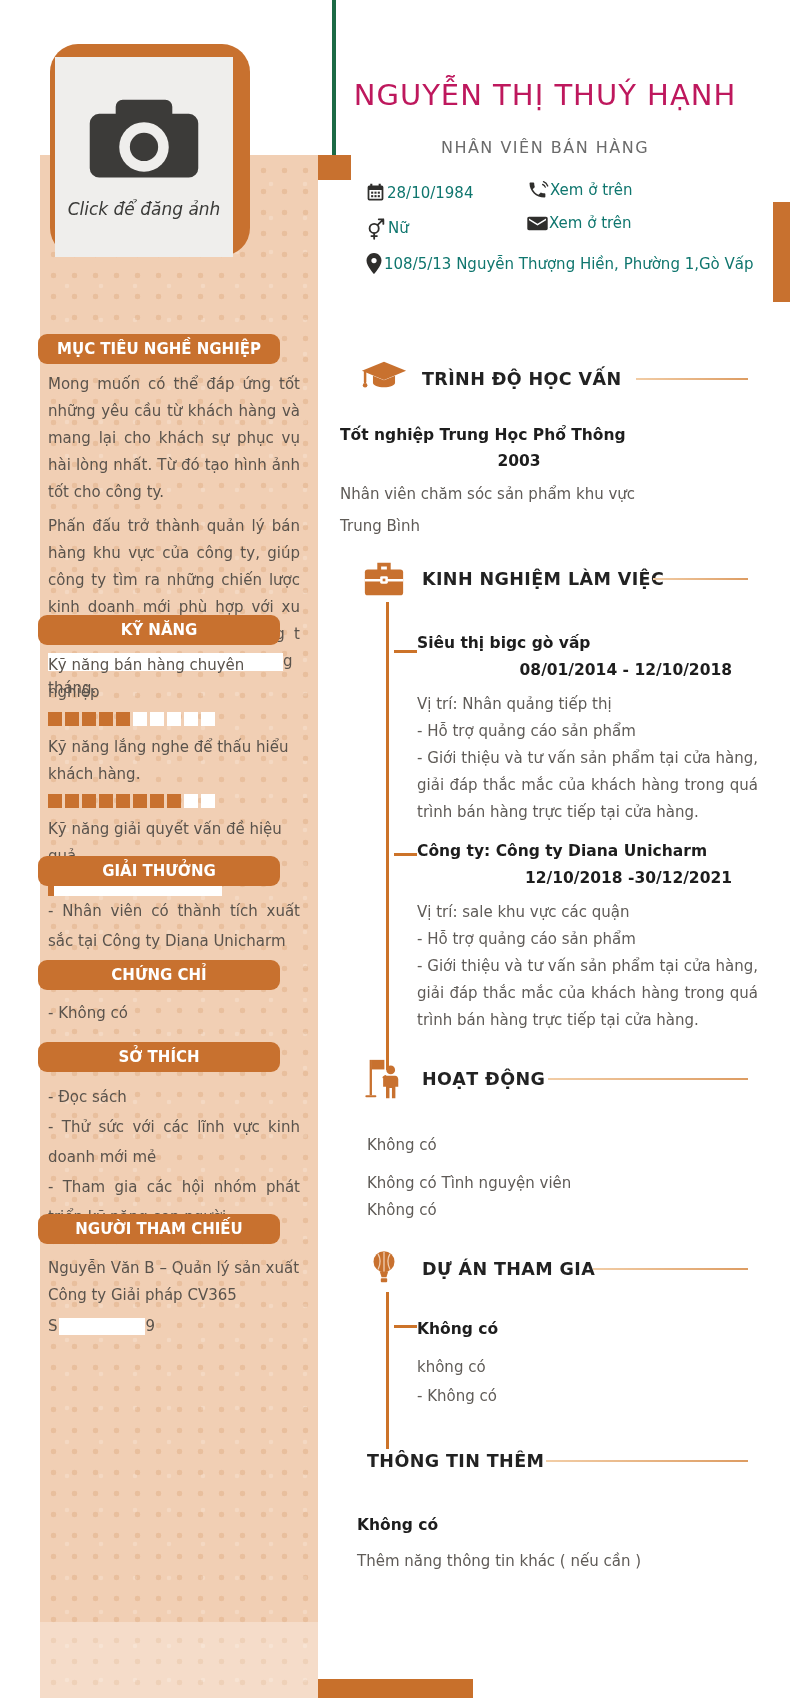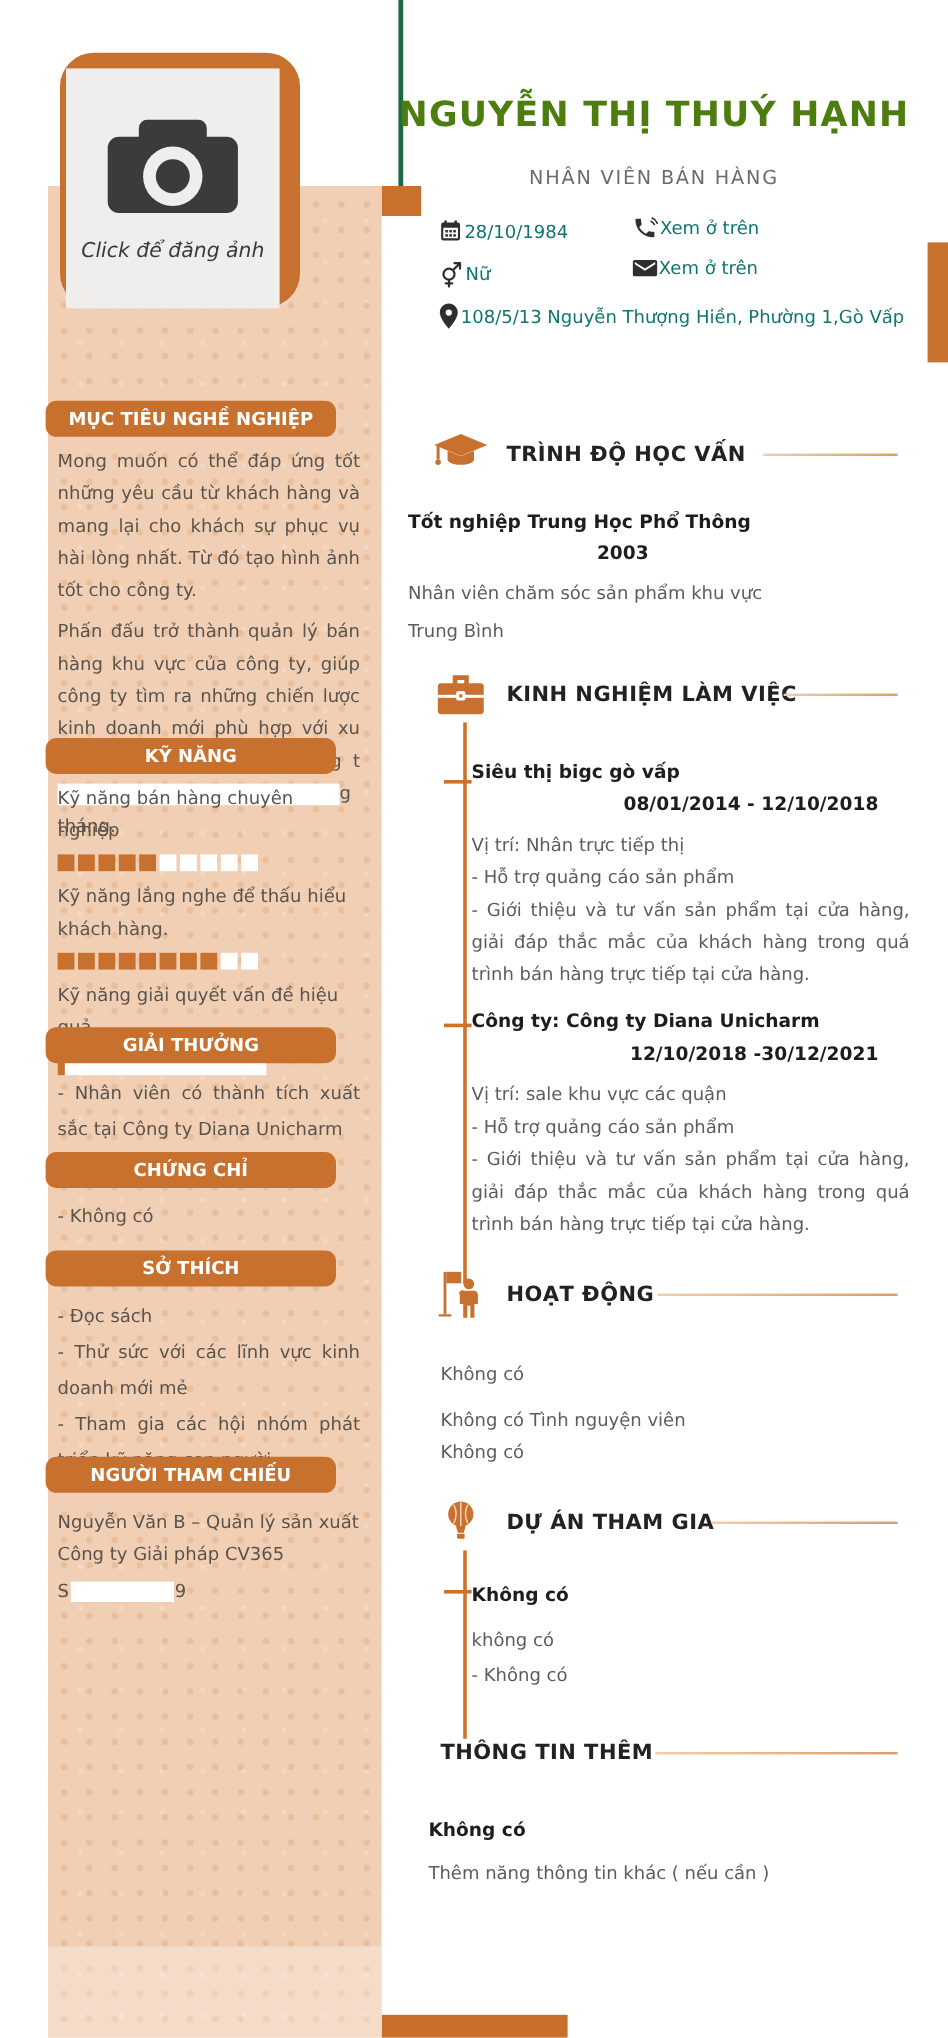--- a/index.html
+++ b/index.html
@@ -42,21 +42,21 @@
   .redact-bar{display:inline-block;width:168px;height:20px;background:#fff;border-left:6px solid #c8712f;}
   .sb-lines .line{font-size:15px;color:#5a534c;line-height:27px;}
   .sb-awards .line,.sb-hobbies .line{text-align:justify;line-height:30px;}
   .sb-sec .content{margin-top:10px;}
   .ref-text{margin-top:11px;font-size:15px;color:#5a534c;line-height:27px;}
   .ref-phone{margin-top:8px;font-size:15px;color:#5a534c;height:22px;}
   .redact-box{display:inline-block;width:86px;height:17px;background:#fff;vertical-align:middle;margin:0 1px;}
 
   
   .main{position:absolute;left:330px;top:0;width:430px;height:1698px;}
-  .cv-name{margin-top:78px;text-align:center;font-size:29px;font-weight:700;color:#4d7c0f;letter-spacing:1px;}
+  .cv-name{margin-top:78px;text-align:center;font-size:29px;font-weight:400;color:#be185d;letter-spacing:1px;}
   .cv-title{margin-top:26px;text-align:center;font-size:16px;color:#6b6b6b;letter-spacing:1.5px;}
   .contact{position:absolute;left:0;top:178px;width:430px;height:105px;}
   .c-cell{position:absolute;display:flex;align-items:center;gap:1px;font-size:15px;color:#0f766e;}
   .c-cell svg{flex:none;}
   .cell-bday{left:35px;top:4px;}
   .cell-phone{left:197px;top:1px;}
   .cell-gender{left:35px;top:38px;}
   .cell-email{left:197px;top:36px;}
   .cell-address{left:35px;top:74px;}
 
@@ -72,21 +72,21 @@
   .sec-proj{top:1246px;} .sec-proj .rule{width:155px;}
   .sec-more{top:1448px;} .sec-more .sec-head{padding-left:37px;height:26px;}
   .sec-more .rule{width:202px;top:12px;}
 
   .edu-body{margin-left:10px;margin-right:28px;}
   .edu-school{margin-top:24px;font-size:15.5px;font-weight:700;color:#1d1d1d;}
   .edu-year{margin-top:8px;text-align:center;padding-right:34px;font-size:15.5px;font-weight:700;color:#1d1d1d;}
   .edu-lines .line{font-size:15px;color:#5f5b57;line-height:32px;}
   .edu-lines{margin-top:8px;}
 
-  .vtimeline{margin-left:56px;margin-right:2px;border-left:3px solid #cc7329;padding-left:4px;}
+  .vtimeline{margin-left:56px;margin-right:2px;border-left:3px solid #cc7329;padding-left:28px;}
   .job{position:relative;}
   .job-tick{position:absolute;left:-23px;width:23px;height:3px;background:#cc7329;}
   .job1{padding-top:28px;} .job1 .job-tick{top:48px;}
   .job2{margin-top:12px;} .job2 .job-tick{top:15px;}
   .company{font-size:15.5px;font-weight:700;color:#1d1d1d;line-height:26px;}
   .job-date{margin-top:5px;text-align:right;padding-right:26px;font-size:15.5px;font-weight:700;color:#1d1d1d;}
   .job-body{margin-top:12px;}
   .job-body .line{font-size:15px;color:#5f5b57;line-height:27px;text-align:justify;}
   .pos-line{font-size:15px;color:#5f5b57;line-height:27px;}
   .exp-timeline{padding-bottom:36px;}
@@ -260,21 +260,21 @@
         </span>
         <span class="sec-title">KINH NGHIỆM LÀM VIỆC</span>
         <span class="rule"></span>
       </div>
       <div class="vtimeline exp-timeline">
         <div class="job job1">
           <span class="job-tick"></span>
           <div class="company">Siêu thị bigc gò vấp</div>
           <div class="job-date">08/01/2014 - 12/10/2018</div>
           <div class="job-body">
-            <div class="pos-line">Vị trí: Nhân trực tiếp thị</div>
+            <div class="pos-line">Vị trí: Nhân quảng tiếp thị</div>
             <div>
                 <div class="line">- Hỗ trợ quảng cáo sản phẩm</div>
                 <div class="line">- Giới thiệu và tư vấn sản phẩm tại cửa hàng, giải đáp thắc mắc của khách hàng trong quá trình bán hàng trực tiếp tại cửa hàng.</div>
               </div>
           </div>
         </div>
         <div class="job job2">
           <span class="job-tick"></span>
           <div class="company">Công ty: Công ty Diana Unicharm</div>
           <div class="job-date">12/10/2018 -30/12/2021</div>

